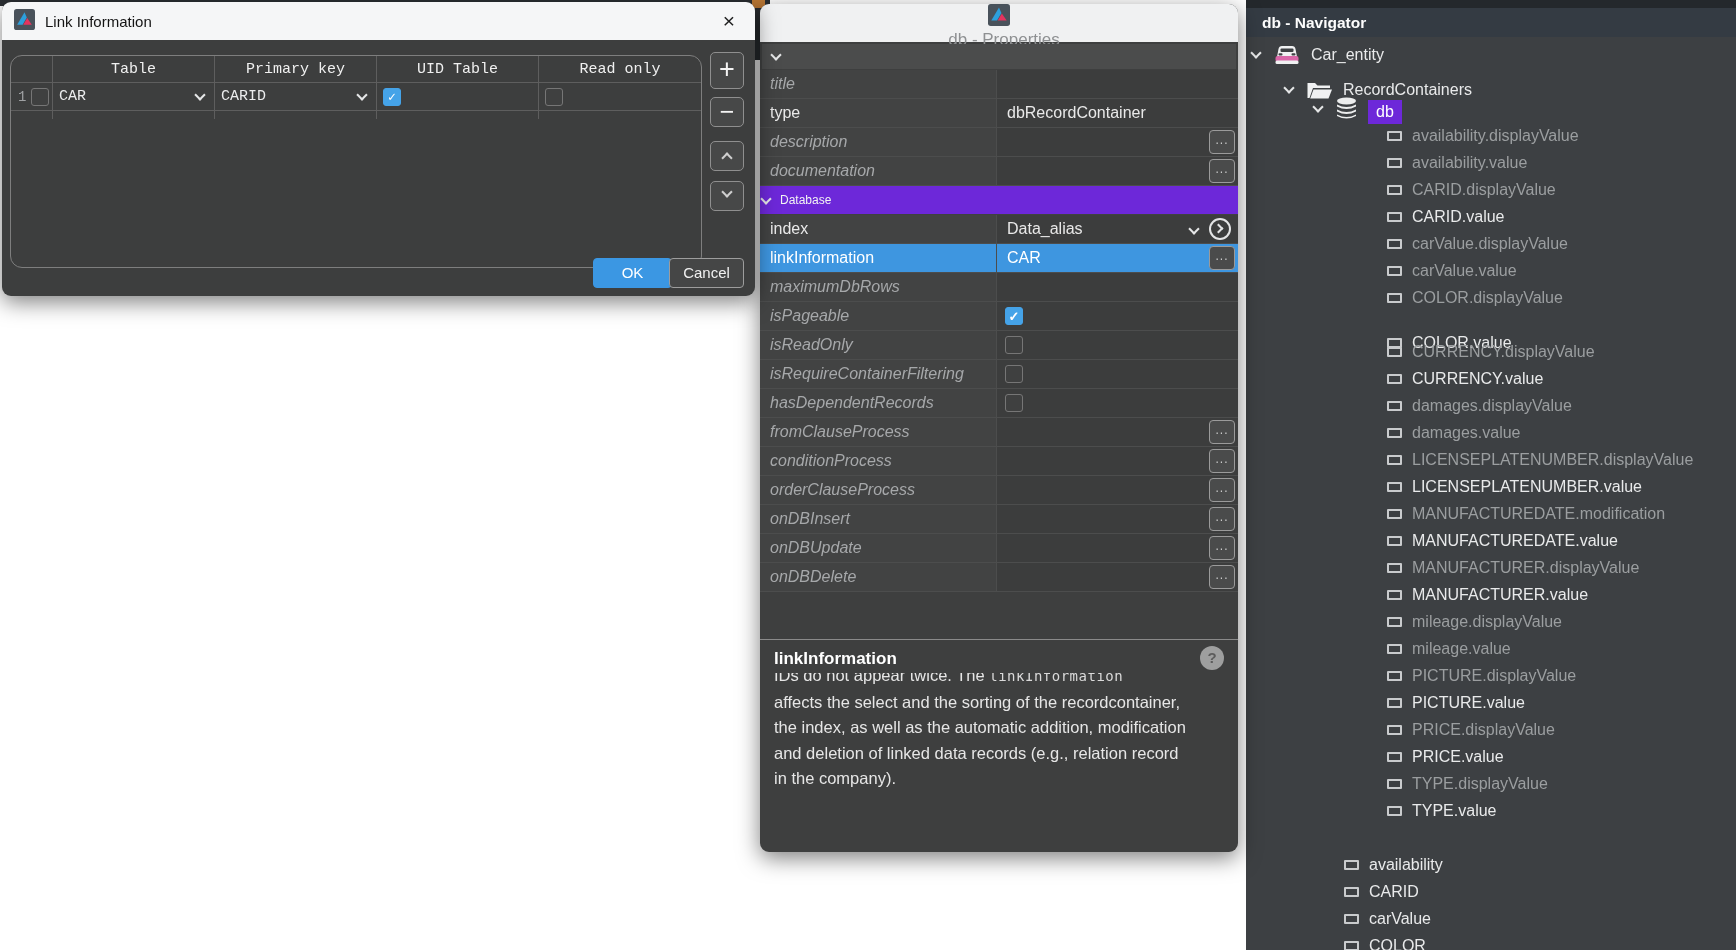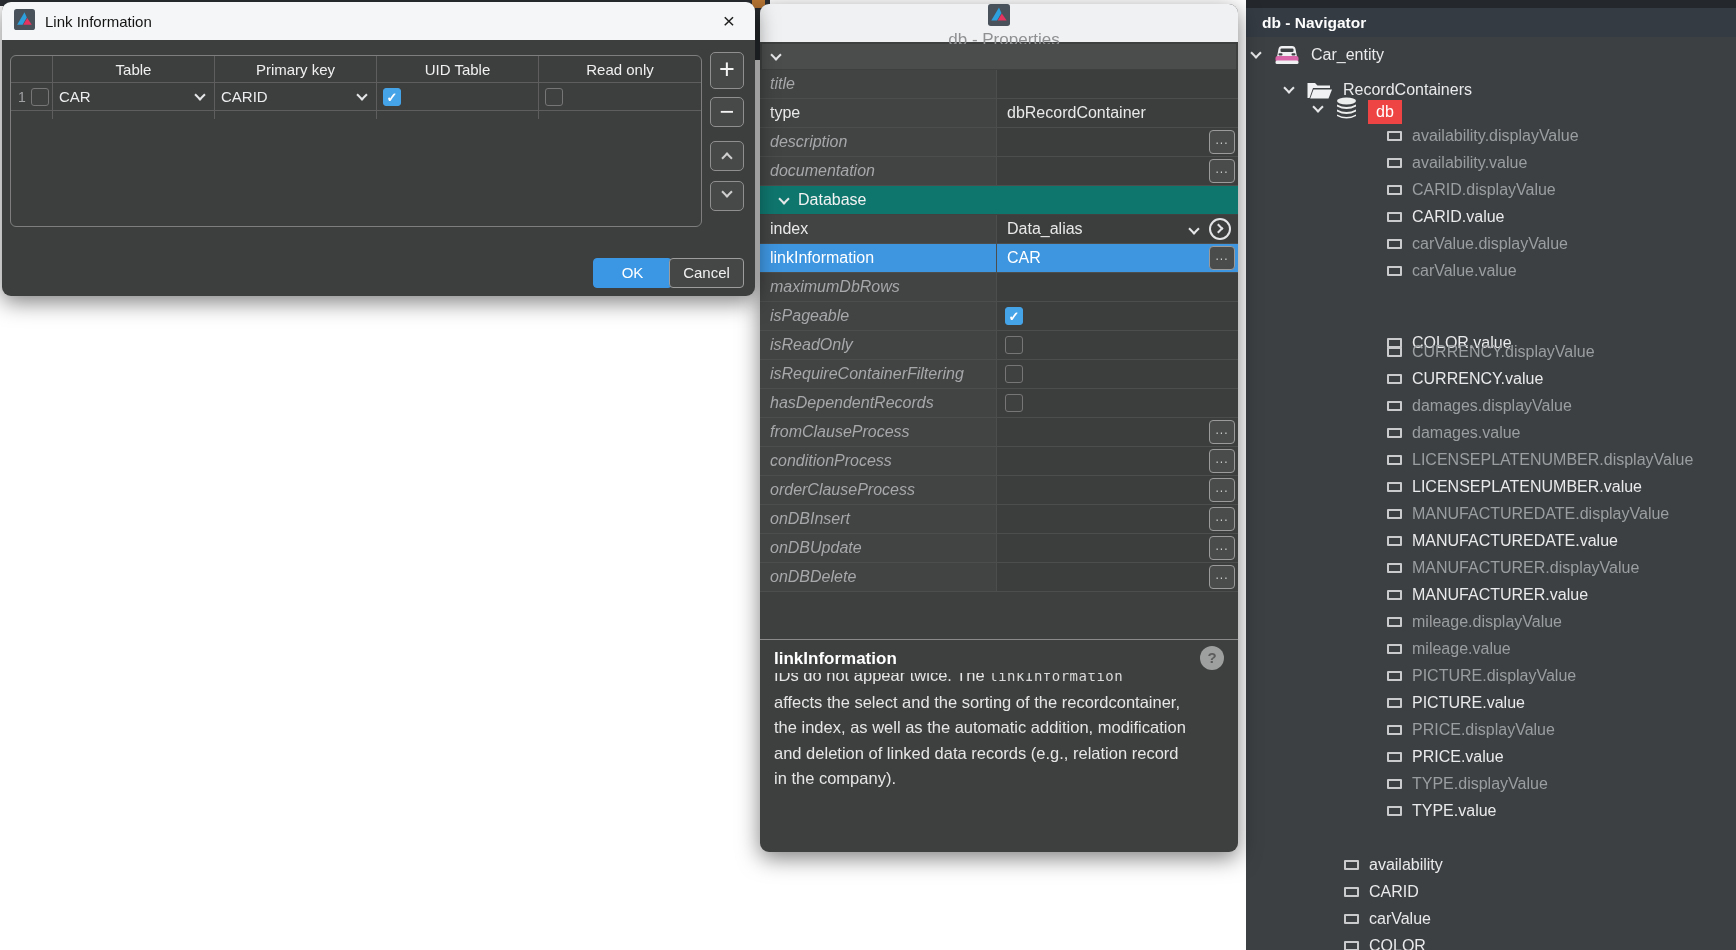--- a/index.html
+++ b/index.html
@@ -28,22 +28,22 @@
   .win-title.gray { font-size:17px; color:#8e9092; }
   .close-x {
     margin-left:auto; width:28px; height:28px; text-align:center; line-height:28px;
     font-size:21px; color:#1d1d1d; cursor:default;
   }
   .close-x.gray { color:#8f9193; }
 
   
   #link-dialog { left:2px; top:2px; width:753px; height:294px; background:#3d3e3e; }
   #link-table {
-    position:absolute; left:8px; top:53px; width:692px; height:172px;
-    border:1px solid #7e7e7e; border-radius:6px; background:#3d3e3e; overflow:hidden;
+    position:absolute; left:8px; top:53px; width:692px; height:213px;
+    border:1px solid #7e7e7e; border-radius:12px; background:#3d3e3e; overflow:hidden;font-family:Liberation Mono, monospace;
   }
   .ltr { display:flex; }
   .ltr.head { height:27px; border-bottom:1px solid #5e5e5e; }
   .ltr.data { height:28px; border-bottom:1px solid #5e5e5e; }
   .ltr.stub { height:8px; }
   .ltc { height:100%; border-right:1px solid #5e5e5e; display:flex; align-items:center; }
   .ltc:last-child { border-right:none; }
   .ltc.c0 { width:42px; }
   .ltc.cw { width:162px; }
   .ltr.head .ltc { justify-content:center; color:#f0f0f0; font-size:15px; }
@@ -100,23 +100,23 @@
   .plabel.unset { font-style:italic; color:#a6a8aa; }
   .pvalue {
     flex:1; background:#3c3d3d; position:relative;
     font-size:16px; line-height:27px; padding-left:10px; color:#e9e9e9;
     white-space:nowrap;
   }
   .prow.sel .plabel, .prow.sel .pvalue {
     background:#3e96e0; color:#ffffff; font-style:normal;
   }
   .psection {
-    height:29px; background:#0f766e; border-bottom:1px solid #404141;
-    display:flex; align-items:center; padding-left:20px;
-    color:#f2f3f3; font-size:16px;
+    height:29px; background:#6d28d9; border-bottom:1px solid #404141;
+    display:flex; align-items:center; padding-left:2px;
+    color:#f2f3f3; font-size:12px;
   }
   .psection .chev, #props-collapse-bar .chev { margin-right:10px; margin-top:-3px; }
   .dots-btn {
     position:absolute; right:3px; top:2px; width:26px; height:24px;
     background:#4a4b4b; border:1px solid #9b9b9b; border-radius:4px;
     color:#cccccc; font-size:12px; line-height:19px; text-align:center; letter-spacing:1px;
   }
   .pcheck {
     position:absolute; left:8px; top:5px; width:18px; height:18px;
     border:1px solid #767676; border-radius:3px; background:#3f4040;
@@ -154,21 +154,21 @@
   #nav-header {
     position:absolute; left:0; right:0; top:8px; height:29px; background:#343b43;
     display:flex; align-items:center; padding-left:16px;
     font-size:15.5px; font-weight:bold; color:#fdfdfd;
   }
   .trow { position:absolute; left:0; right:0; height:27px; display:flex; align-items:center; }
   .trow .chev { flex:0 0 auto; margin-right:13px; margin-top:-3px; }
   .ticon { flex:0 0 auto; margin-right:10px; display:flex; align-items:center; }
   .tlabel { font-size:16px; color:#e9eaeb; white-space:nowrap; }
   .tlabel.dim { color:#9b9ea0; }
-  .tlabel.sel { background:#ef4444; color:#ffffff; padding:3px 8px;margin-top:7px; }
+  .tlabel.sel { background:#6d28d9; color:#ffffff; padding:3px 8px;margin-top:7px; }
   .leaf-ico {
     flex:0 0 auto; width:15px; height:10px; border:2px solid #c9cbcd; border-radius:1px;
     margin-right:10px; background:transparent;
   }
   .pl0 { padding-left:6px; }
   .pl1 { padding-left:39px; }
   .pl1f { padding-left:35px; }
   .pl2 { padding-left:68px; }
   .pl2leaf { padding-left:98px; }
   .pl3leaf { padding-left:129px;margin-left:12px; }
@@ -242,20 +242,24 @@
       <span class="tlabel">CARID.value</span>
     </div>
   <div class="trow pl3leaf" style="top:230px">
       <span class="leaf-ico"></span>
       <span class="tlabel dim">carValue.displayValue</span>
     </div>
   <div class="trow pl3leaf" style="top:257px">
       <span class="leaf-ico"></span>
       <span class="tlabel dim">carValue.value</span>
     </div>
+  <div class="trow pl3leaf" style="top:284px">
+      <span class="leaf-ico"></span>
+      <span class="tlabel dim">COLOR.displayValue</span>
+    </div>
   <div class="trow pl3leaf" style="top:329px">
       <span class="leaf-ico"></span>
       <span class="tlabel">COLOR.value</span>
     </div>
   <div class="trow pl3leaf" style="top:338px">
       <span class="leaf-ico"></span>
       <span class="tlabel dim">CURRENCY.displayValue</span>
     </div>
   <div class="trow pl3leaf" style="top:365px">
       <span class="leaf-ico"></span>
@@ -272,21 +276,21 @@
   <div class="trow pl3leaf" style="top:446px">
       <span class="leaf-ico"></span>
       <span class="tlabel dim">LICENSEPLATENUMBER.displayValue</span>
     </div>
   <div class="trow pl3leaf" style="top:473px">
       <span class="leaf-ico"></span>
       <span class="tlabel">LICENSEPLATENUMBER.value</span>
     </div>
   <div class="trow pl3leaf" style="top:500px">
       <span class="leaf-ico"></span>
-      <span class="tlabel dim">MANUFACTUREDATE.displayValue</span>
+      <span class="tlabel dim">MANUFACTUREDATE.modification</span>
     </div>
   <div class="trow pl3leaf" style="top:527px">
       <span class="leaf-ico"></span>
       <span class="tlabel">MANUFACTUREDATE.value</span>
     </div>
   <div class="trow pl3leaf" style="top:554px">
       <span class="leaf-ico"></span>
       <span class="tlabel dim">MANUFACTURER.displayValue</span>
     </div>
   <div class="trow pl3leaf" style="top:581px">

